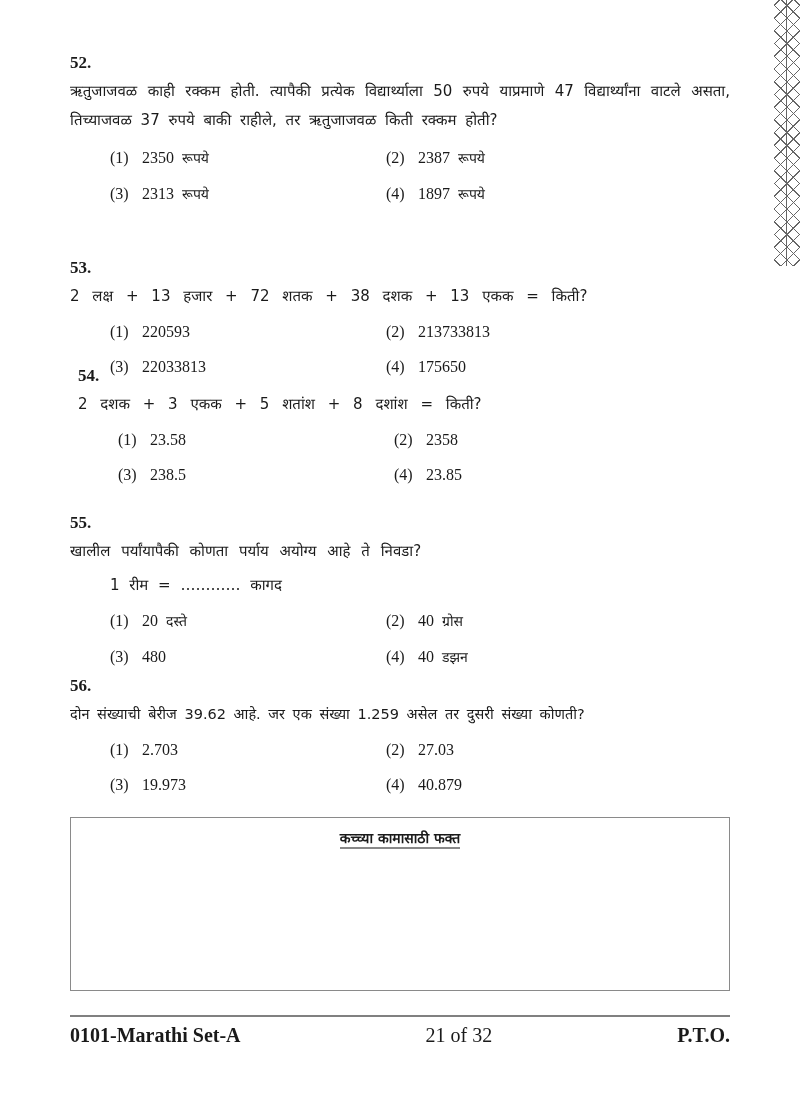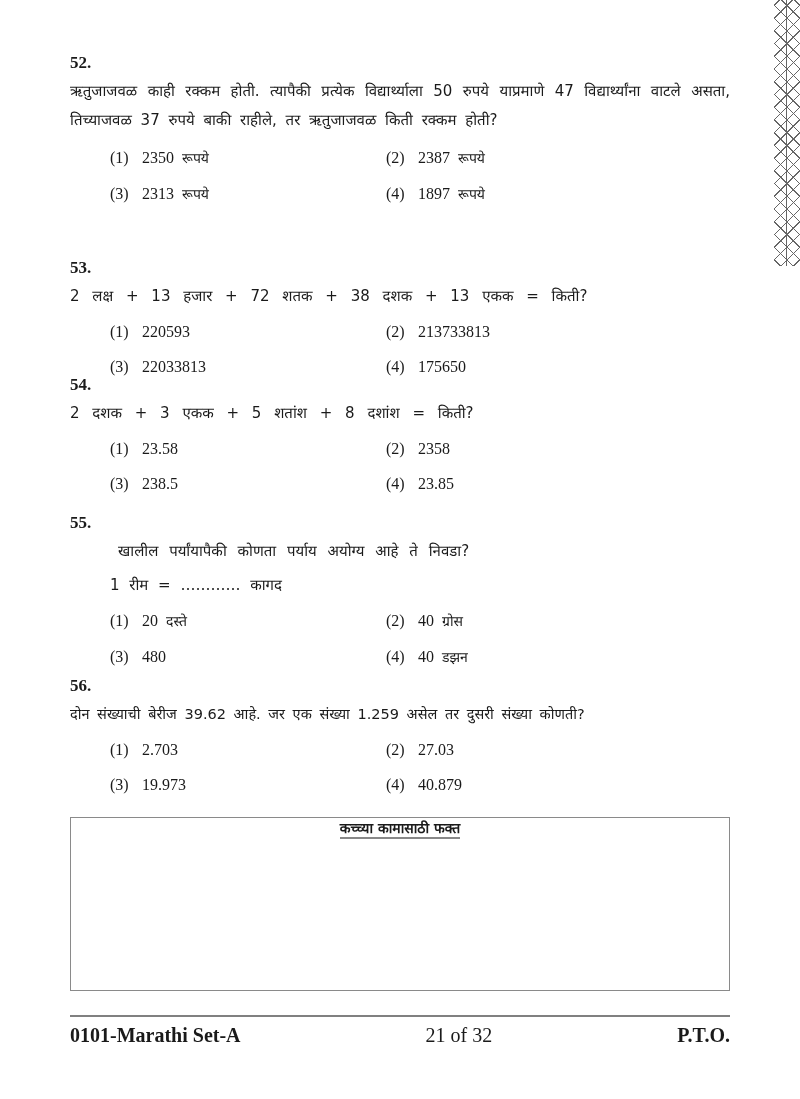--- a/index.html
+++ b/index.html
@@ -94,20 +94,21 @@
     .rough-box {
       position: absolute;
       left: 70px;
       top: 817px;
       width: 658px;
       height: 172px;
       border: 1.5px solid #8a8a8a;
     }
     .rough-title {
       text-align: center;
+      margin-top: 10px;
       font-family: "DejaVu Sans", sans-serif;
       font-weight: bold;
       font-size: 14px;
     }
     .rough-title span {
       border-bottom: 2px solid #888;
       padding-bottom: 1px;
     }
     .footer-rule {
       position: absolute;
@@ -178,21 +179,21 @@
       <span class="opt-num">(3)</span>
       <span class="opt-val">22033813</span>
     </div>
     <div class="opt">
       <span class="opt-num">(4)</span>
       <span class="opt-val">175650</span>
     </div>
   </div>
 </div>
 
-<div class="question" style="top:370px;">
+<div class="question" style="top:361px;margin-left:8px;">
   <div class="q-row">
     <div class="q-num">54.</div>
     <div class="q-text" style="text-align:left;word-spacing:8px;">2 दशक + 3 एकक + 5 शतांश + 8 दशांश = किती?</div>
   </div>
   <div class="options">
     <div class="opt">
       <span class="opt-num">(1)</span>
       <span class="opt-val">23.58</span>
     </div>
     <div class="opt">
@@ -206,21 +207,21 @@
     <div class="opt">
       <span class="opt-num">(4)</span>
       <span class="opt-val">23.85</span>
     </div>
   </div>
 </div>
 
 <div class="question" style="top:508px;">
   <div class="q-row">
     <div class="q-num">55.</div>
-    <div class="q-text" style="text-align:right;word-spacing:6px;margin-left:48px;">खालील पर्यांयापैकी कोणता पर्याय अयोग्य आहे ते निवडा?</div>
+    <div class="q-text" style="text-align:right;word-spacing:6px;">खालील पर्यांयापैकी कोणता पर्याय अयोग्य आहे ते निवडा?</div>
   </div>
   <div class="q-subline">1 रीम = ………… कागद</div>
   <div class="options">
     <div class="opt">
       <span class="opt-num">(1)</span>
       <span class="opt-val"><span>20</span>&nbsp;&nbsp;<span class="dev">दस्ते</span></span>
     </div>
     <div class="opt">
       <span class="opt-num">(2)</span>
       <span class="opt-val"><span>40</span>&nbsp;&nbsp;<span class="dev">ग्रोस</span></span>

